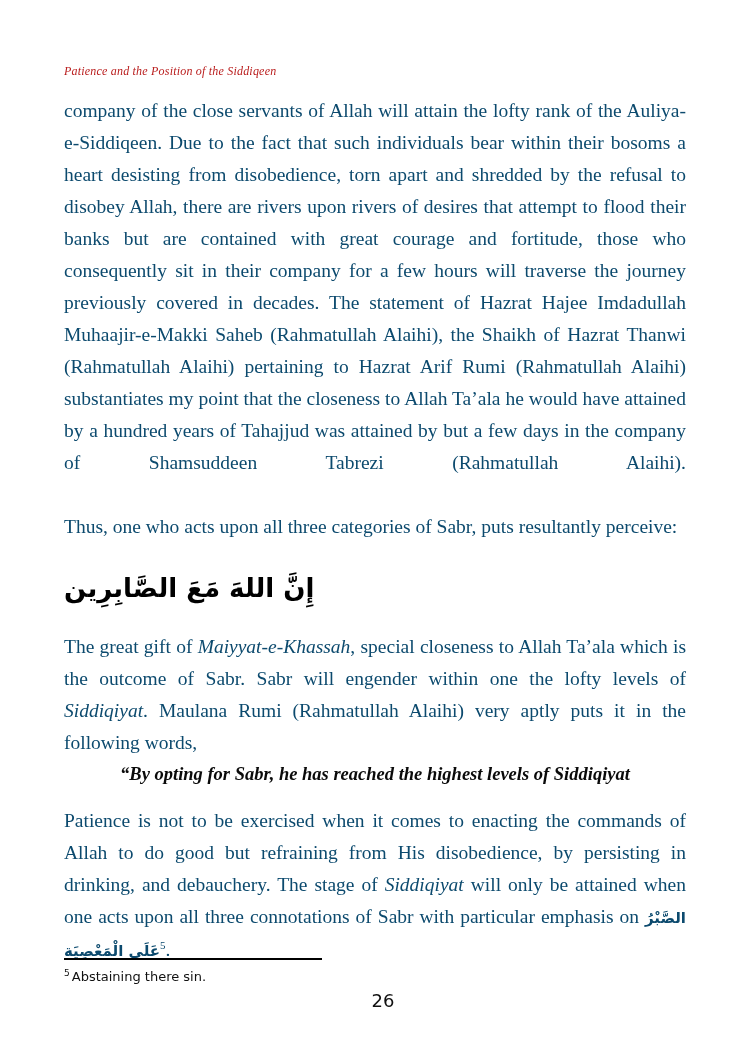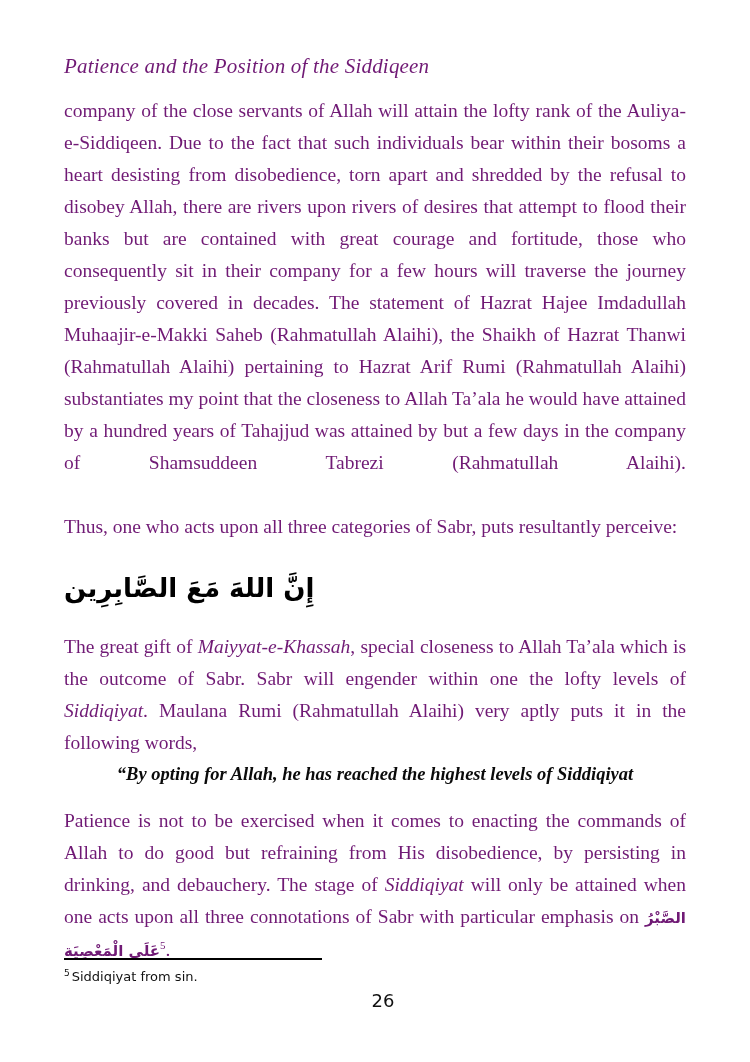--- a/index.html
+++ b/index.html
@@ -12,40 +12,40 @@
     width: 750px;
     height: 1062px;
     background: #ffffff;
     overflow: hidden;
     font-family: "Liberation Serif", "DejaVu Serif", serif;
     color: #000000;
   }
   .running-head {
     position: absolute;
     left: 64px;
-    top: 54px;
+    top: 64px;
     width: 622px;
     font-style: italic;
-    font-size: 21px;
+    font-size: 12px;
     letter-spacing: 0.2px;
-    color: #701a75;
+    color: #b91c1c;
   }
   .content {
     position: absolute;
     left: 64px;
     top: 95px;
     width: 622px;
   }
   p.body {
     margin: 0;
     text-align: justify;
     text-justify: inter-word;
     font-size: 19.5px;
     line-height: 32px;
-    color: #701a75;
+    color: #0c4a6e;
     hyphens: none;
   }
   p.body::after {
     content: "";
     display: inline-block;
     width: 100%;
   }
   p.no-stretch::after { content: none; display: none; }
 
   .arabic-block {
@@ -138,26 +138,26 @@
 
     <p class="body">company of the close servants of Allah will attain the lofty rank of the Auliya-e-Siddiqeen. Due to the fact that such individuals bear within their bosoms a heart desisting from disobedience, torn apart and shredded by the refusal to disobey Allah, there are rivers upon rivers of desires that attempt to flood their banks but are contained with great courage and fortitude, those who consequently sit in their company for a few hours will traverse the journey previously covered in decades. The statement of Hazrat Hajee Imdadullah Muhaajir-e-Makki Saheb (Rahmatullah Alaihi), the Shaikh of Hazrat Thanwi (Rahmatullah Alaihi) pertaining to Hazrat Arif Rumi (Rahmatullah Alaihi) substantiates my point that the closeness to Allah Ta’ala he would have attained by a hundred years of Tahajjud was attained by but a few days in the company of Shamsuddeen Tabrezi (Rahmatullah Alaihi).</p>
 
     <p class="body no-stretch">Thus, one who acts upon all three categories of Sabr, puts resultantly perceive:</p>
 
     <div class="arabic-block arabic-quran">إِنَّ اللهَ مَعَ الصَّابِرِين</div>
 
     <p class="body no-stretch"><span>The great gift of </span><i>Maiyyat-e-Khassah</i><span>, special closeness to Allah Ta’ala which is the outcome of Sabr. Sabr will engender within one the lofty levels of </span><i>Siddiqiyat</i><span>. Maulana Rumi (Rahmatullah Alaihi) very aptly puts it in the following words,</span></p>
 
 
-    <p class="pull-quote">“By opting for Allah, he has reached the highest levels of Siddiqiyat</p>
+    <p class="pull-quote">“By opting for Sabr, he has reached the highest levels of Siddiqiyat</p>
 
     <p class="body no-stretch"><span>Patience is not to be exercised when it comes to enacting the commands of Allah to do good but refraining from His disobedience, by persisting in drinking, and debauchery. The stage of </span><i>Siddiqiyat</i><span> will only be attained when one acts upon all three connotations of Sabr with particular emphasis on </span><span class="inline-arabic">الصَّبْرُ عَلَى الْمَعْصِيَة</span><sup class="fn-marker">5</sup><span>.</span></p>
 
   </div>
 
   <div class="footnote-area">
     <div class="footnote-rule"></div>
-    <div class="footnote-text"><sup>5</sup><span>Siddiqiyat from sin.</span></div>
+    <div class="footnote-text"><sup>5</sup><span>Abstaining there sin.</span></div>
   </div>
 
   <div class="page-number">26</div>
 
 </div>
 
 </body></html>

